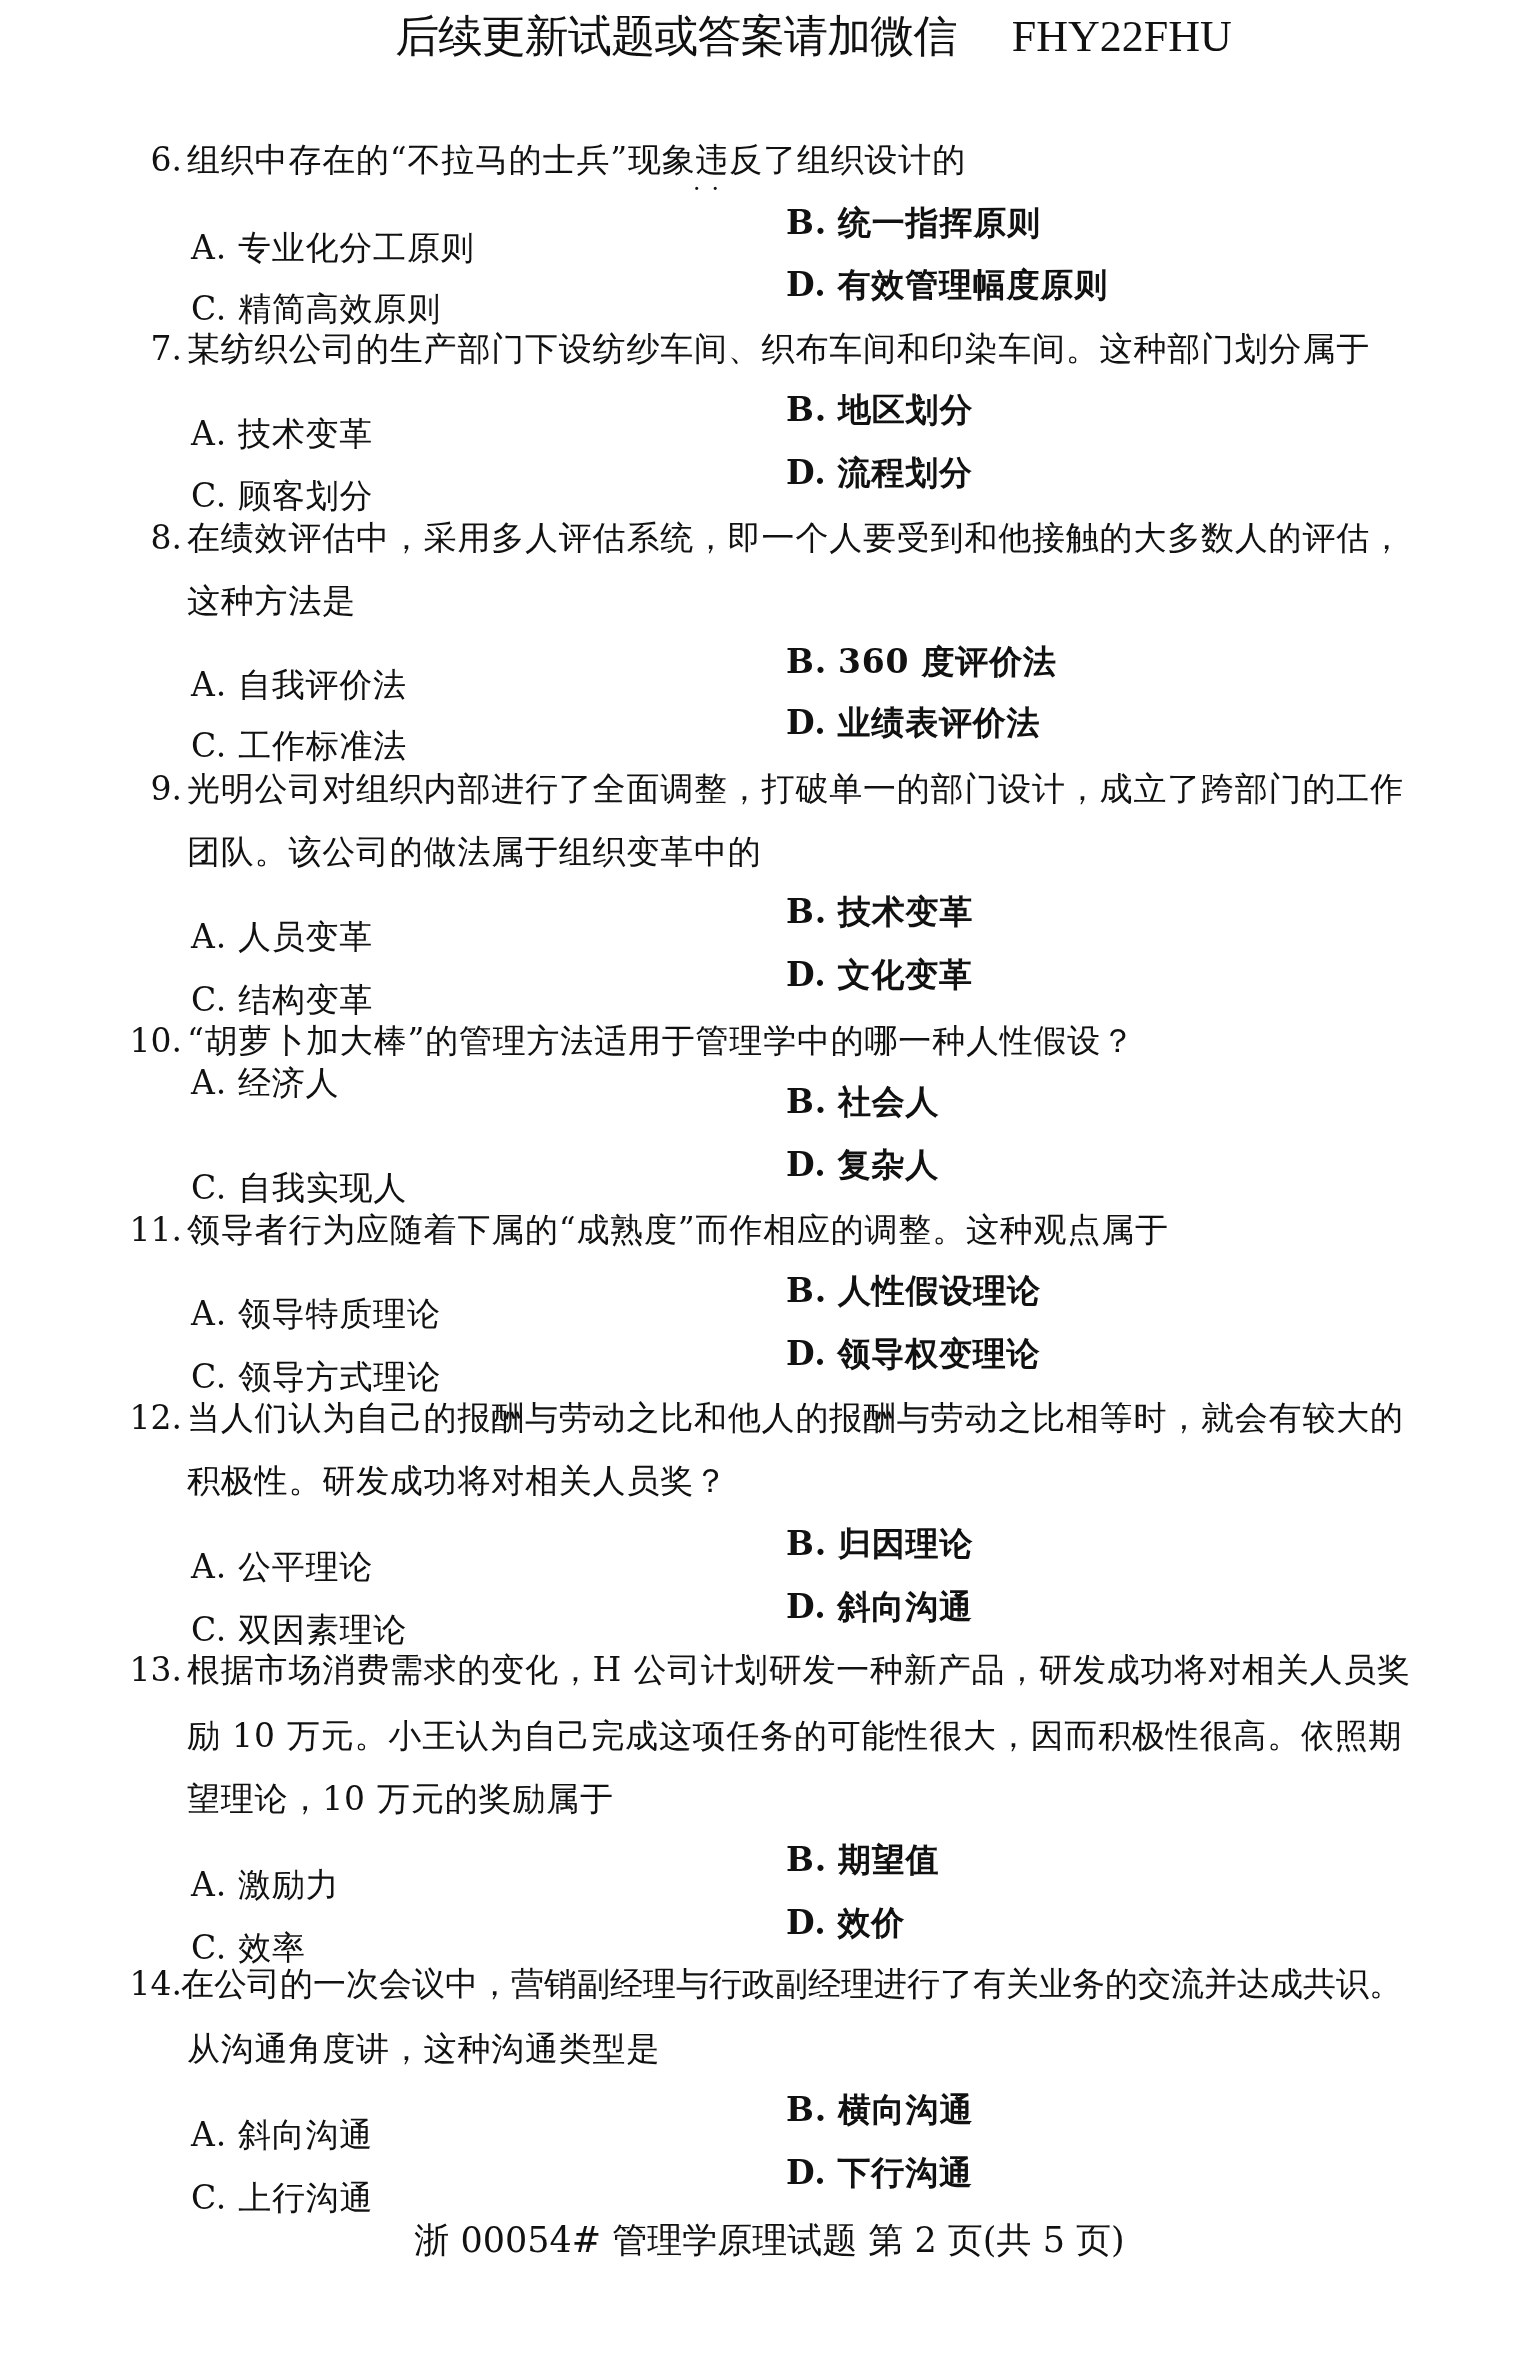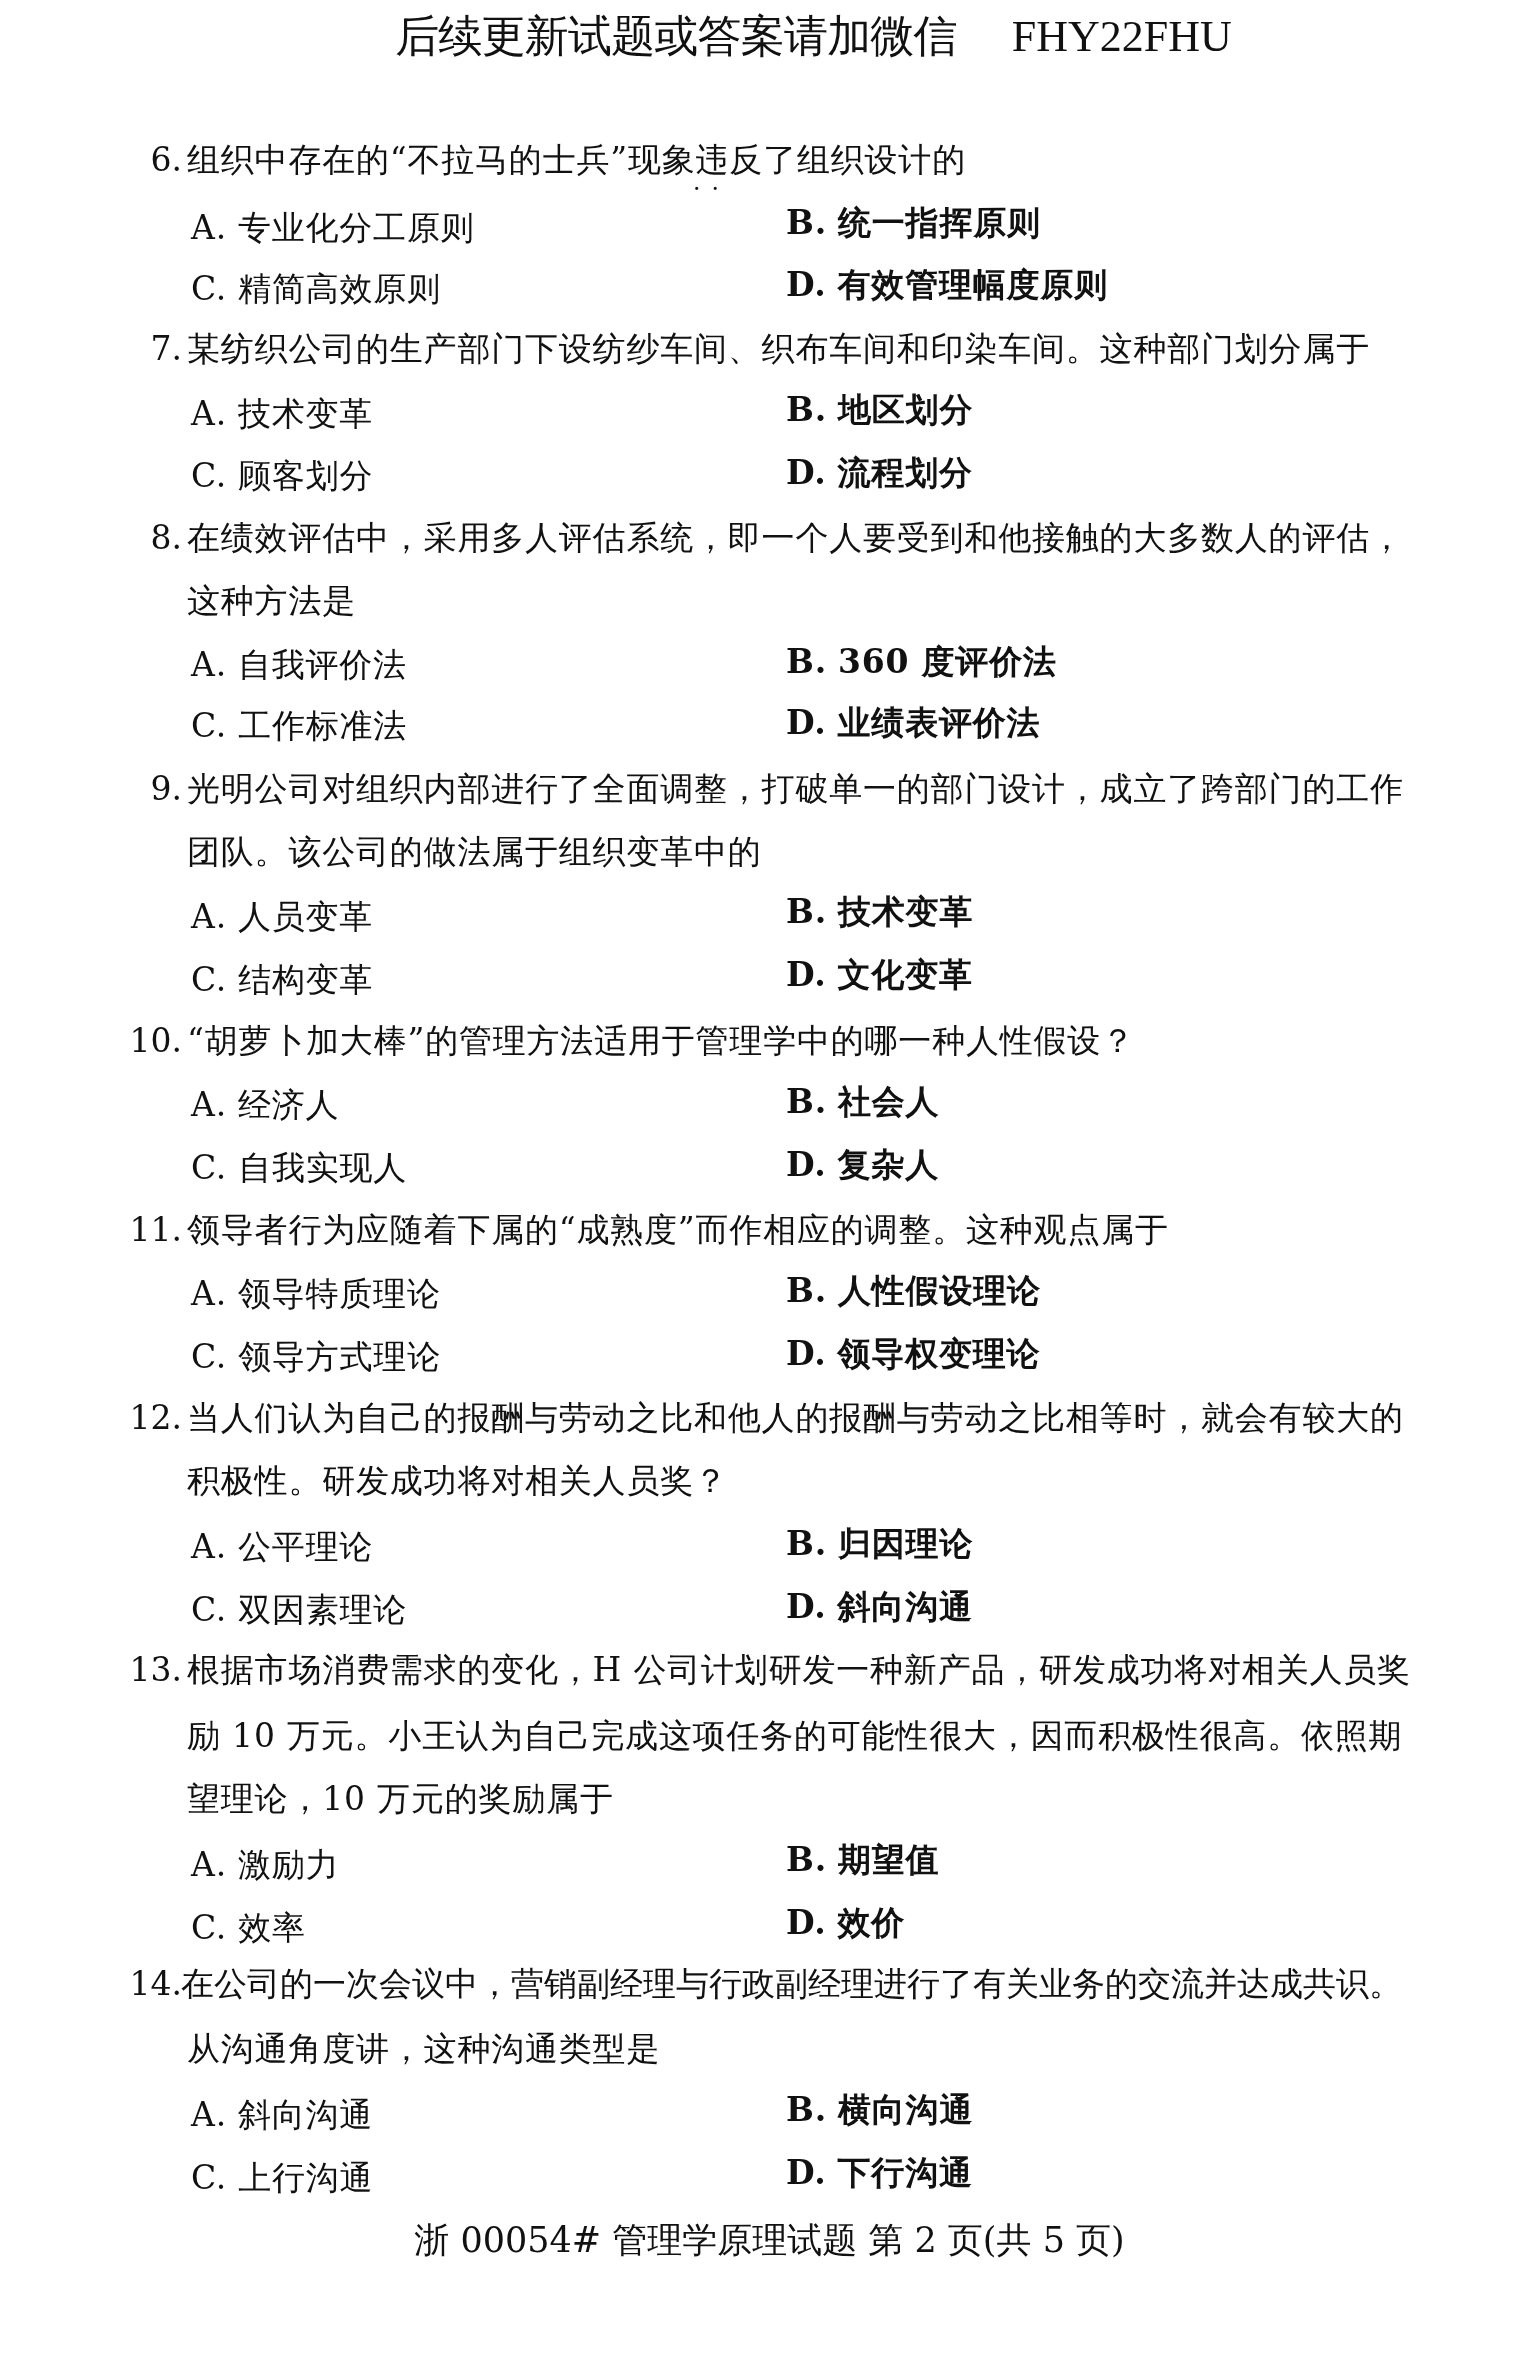--- a/index.html
+++ b/index.html
@@ -42,21 +42,21 @@
     .qnum {
       position: absolute;
       font-size: 33px;
       line-height: 44px;
       white-space: nowrap;
       text-align: right;
       width: 64px;
       left: 118px;
     }
     .stem { left: 187px; }
-    .opt-a { left: 191px; }
+    .opt-a { left: 191px; margin-top: 20px; }
     .opt-b { left: 786px; font-weight: bold; }
     .opt .letter { margin-right: 11px; }
     .dots {
       position: absolute;
       font-size: 23.6px;
       line-height: 23.6px;
       letter-spacing: 11px;
     }
     .footer {
       position: absolute;
@@ -110,21 +110,21 @@
   <div class="line stem" style="top:830px">团队。该公司的做法属于组织变革中的</div>
   <div class="line opt opt-a" style="top:895px"><span class="letter">A.</span><span>人员变革</span></div>
   <div class="line opt opt-b" style="top:890px"><span class="letter">B.</span><span>技术变革</span></div>
   <div class="line opt opt-a" style="top:958px"><span class="letter">C.</span><span>结构变革</span></div>
   <div class="line opt opt-b" style="top:953px"><span class="letter">D.</span><span>文化变革</span></div>
 </div>
 
 <div>
   <div class="qnum" style="top:1019px">10.</div>
   <div class="line stem" style="top:1019px">“胡萝卜加大棒”的管理方法适用于管理学中的哪一种人性假设？</div>
-  <div class="line opt opt-a" style="top:1083px"><span class="letter">A.</span><span>经济人</span></div>
+  <div class="line opt opt-a" style="top:1041px"><span class="letter">A.</span><span>经济人</span></div>
   <div class="line opt opt-b" style="top:1080px"><span class="letter">B.</span><span>社会人</span></div>
   <div class="line opt opt-a" style="top:1146px"><span class="letter">C.</span><span>自我实现人</span></div>
   <div class="line opt opt-b" style="top:1143px"><span class="letter">D.</span><span>复杂人</span></div>
 </div>
 
 <div>
   <div class="qnum" style="top:1208px">11.</div>
   <div class="line stem" style="top:1208px">领导者行为应随着下属的“成熟度”而作相应的调整。这种观点属于</div>
   <div class="line opt opt-a" style="top:1272px"><span class="letter">A.</span><span>领导特质理论</span></div>
   <div class="line opt opt-b" style="top:1269px"><span class="letter">B.</span><span>人性假设理论</span></div>

